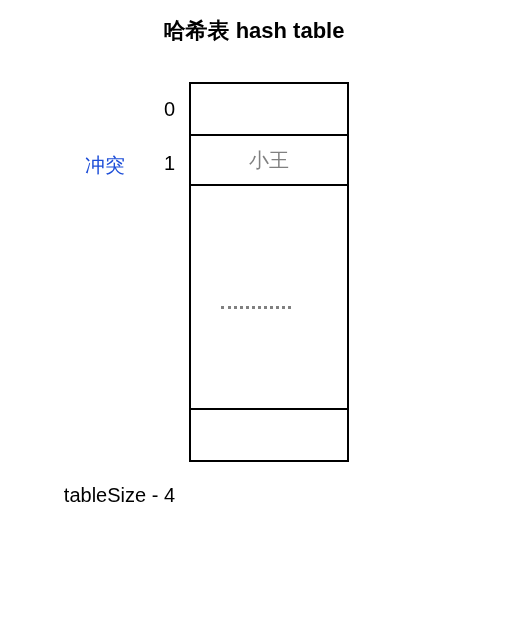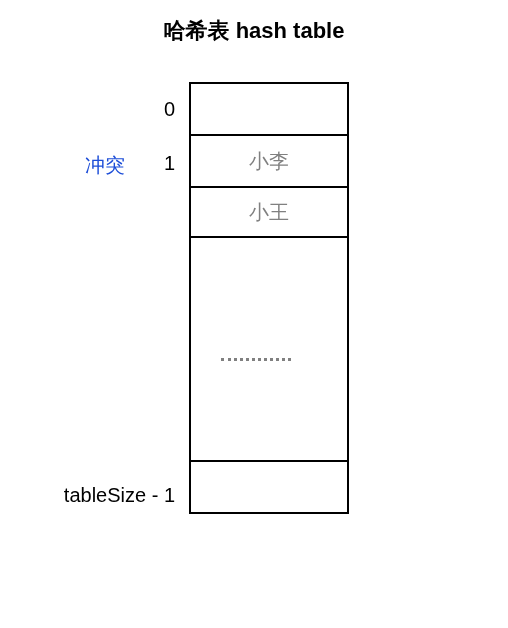--- a/index.html
+++ b/index.html
@@ -81,34 +81,31 @@
 <body>
 
 <div class="canvas">
 
   <div class="title">哈希表 hash table</div>
 
   <div class="table-col">
     <div class="slot">
       <span></span>
     </div>
-    <div class="slot">
-      <span>小李</span>
-    </div>
     <div class="slot sub">
       <span>小王</span>
     </div>
     <div class="slot dots-row">
       <div class="dots"></div>
     </div>
     <div class="slot last">
       <span></span>
     </div>
   </div>
 
   <div class="lbl" style="left:155px; top:98px; width:20px;">0</div>
 
   <div class="collision" style="left:85px; top:152px;">冲突</div>
   <div class="lbl" style="left:155px; top:152px; width:20px;">1</div>
 
-  <div class="lbl" style="left:25px; top:484px; width:150px;">tableSize - 1</div>
+  <div class="lbl" style="left:25px; top:484px; width:150px;">tableSize - 4</div>
 
 </div>
 
 </body></html>

